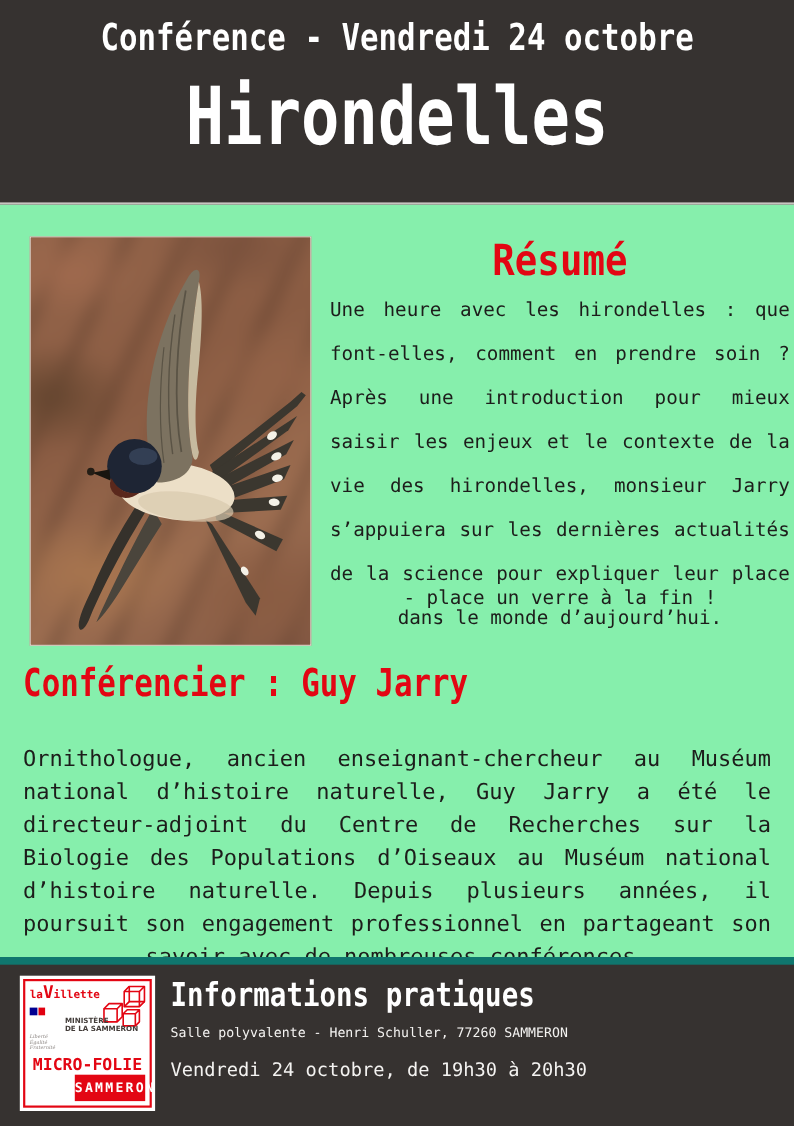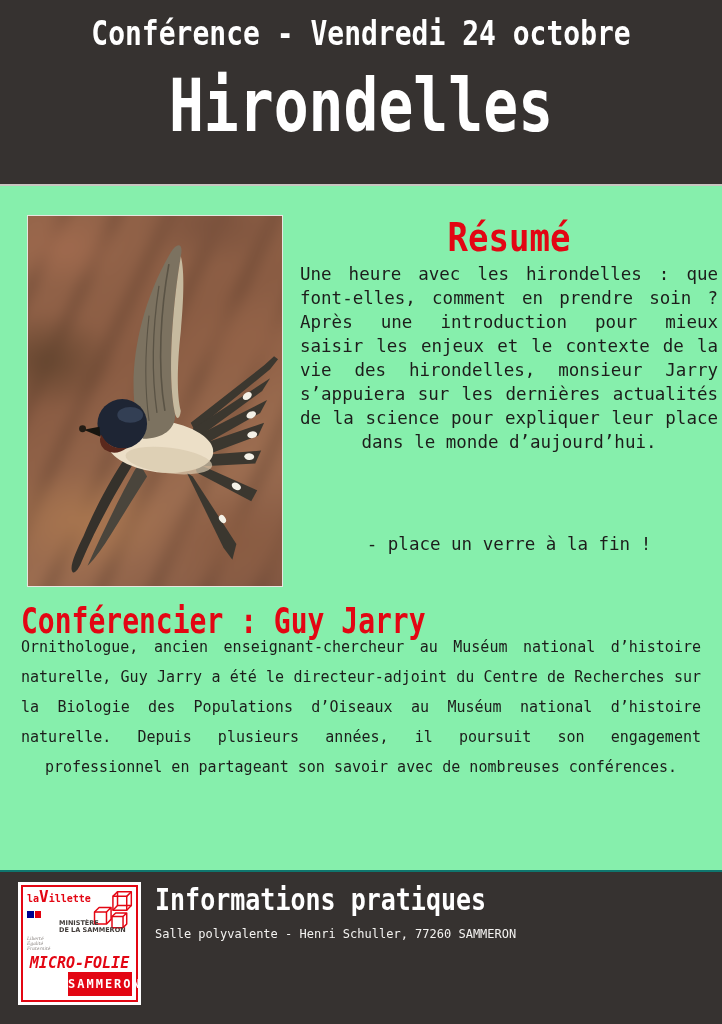--- a/index.html
+++ b/index.html
@@ -45,57 +45,57 @@
   }
   .photo svg{position:absolute;left:0;top:0;}
   
   .resume-heading{
     position:absolute;left:300px;top:214px;width:418px;margin:0;text-align:center;
     color:var(--accent);font-size:34px;font-weight:bold;
     transform:scaleY(1.15);transform-origin:center top;
   }
   .resume-body{
     position:absolute;left:300px;top:262px;width:418px;margin:0;
-    font-size:17.5px;line-height:24px;color:var(--text);
+    font-size:17.5px;line-height:40px;color:var(--text);
     text-align:justify;text-align-last:center;
   }
   .resume-note{
     position:absolute;left:300px;top:528px;width:418px;margin:0;
     font-size:17.5px;line-height:33px;color:var(--text);text-align:center;
   }
   
   .speaker-heading{
     position:absolute;left:21px;top:600px;margin:0;
     color:var(--accent);font-size:28px;font-weight:bold;white-space:nowrap;
     transform:scaleY(1.25);transform-origin:left top;
   }
   .speaker-body{
-    position:absolute;left:21px;top:632px;width:680px;margin:0;
-    font-size:15px;line-height:30px;color:var(--text);
+    position:absolute;left:21px;top:674px;width:680px;margin:0;
+    font-size:20px;line-height:30px;color:var(--text);
     text-align:justify;text-align-last:center;
   }
   
-  .band-bottom{top:870px;height:154px;border-top:2px solid #0f766e;box-sizing:border-box;}
+  .band-bottom{top:870px;height:154px;border-top:7px solid #0f766e;box-sizing:border-box;}
   .logo-box{position:absolute;left:18px;top:10px;width:123px;height:123px;background:#ffffff;}
   .logo-frame{position:absolute;inset:3px;border:2px solid var(--accent);}
   .villette{position:absolute;left:9px;top:7px;color:var(--accent);font-weight:bold;line-height:16px;}
   .villette .vl-sm{font-size:10px;}
   .villette .vl-v{font-size:16px;}
   .cubes-wrap{position:absolute;right:8px;top:7px;}
   .ministry{position:absolute;left:9px;top:29px;}
   .flag{display:flex;gap:1px;width:14px;height:7px;margin-bottom:2px;}
   .flag .fb{flex:1;background:#000091;}
   .flag .fr{flex:1;background:#e1000f;}
   .ministry-name{font-family:"DejaVu Sans",sans-serif;font-size:6.5px;font-weight:bold;
     color:#433d3a;line-height:7px;padding-left:32px;}
   .motto{font-family:"DejaVu Serif",serif;font-style:italic;font-size:4.5px;
     color:#8a8480;line-height:5px;margin-top:2px;}
   .motto span{display:block;}
   .brand{position:absolute;left:0;right:0;top:72px;text-align:center;
-    color:var(--accent);font-weight:bold;font-size:15px;white-space:nowrap;font-style:italic;}
+    color:var(--accent);font-weight:bold;font-size:15px;white-space:nowrap;}
   .city-band{position:absolute;left:9px;right:9px;bottom:9px;height:24px;
     background:var(--accent);color:#fff;font-weight:bold;font-size:12px;
     letter-spacing:2px;text-align:right;line-height:24px;margin-left:41px;}
   .footer-heading{
     position:absolute;left:155px;top:10px;margin:0;color:#ffffff;
     font-size:25px;font-weight:bold;white-space:nowrap;
     transform:scaleY(1.2);transform-origin:left top;
   }
   .footer-venue{position:absolute;left:155px;top:55px;margin:0;color:#f4f3f1;
     font-size:12px;white-space:nowrap;}
@@ -207,15 +207,16 @@
           <span>Fraternité</span>
         </div>
       </div>
 
       <div class="brand">MICRO-FOLIE</div>
       <div class="city-band">SAMMERON</div>
     </div>
 
     <h3 class="footer-heading">Informations pratiques</h3>
     <p class="footer-venue">Salle polyvalente - Henri Schuller, 77260 SAMMERON</p>
+    <p class="footer-datetime">Vendredi 24 octobre, de 19h30 à 20h30</p>
   </footer>
 
 </div>
 
 </body></html>

